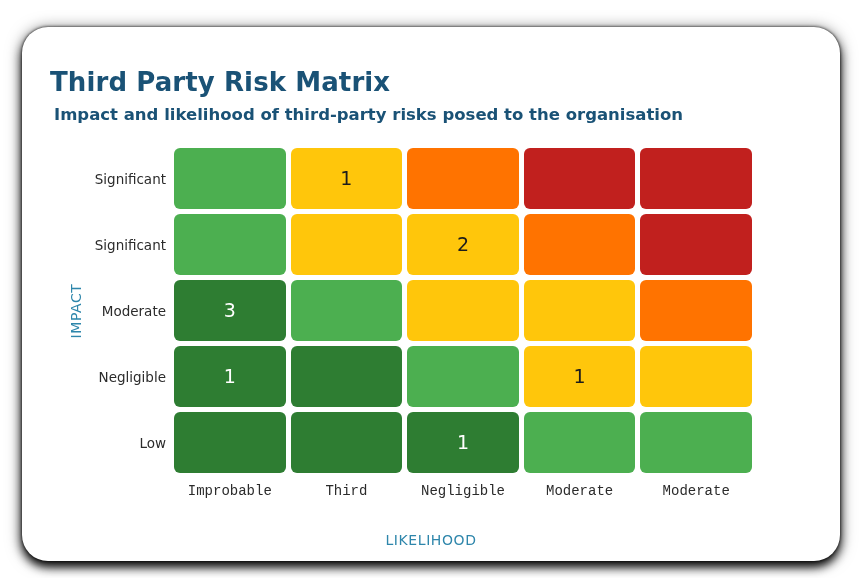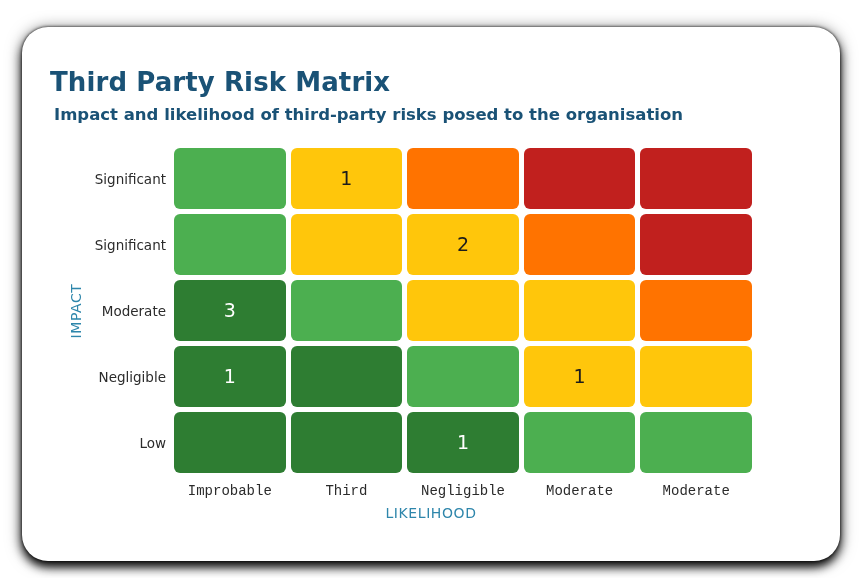--- a/index.html
+++ b/index.html
@@ -69,21 +69,21 @@
     transform-origin: 50% 50%;
     font-size: 14px;
     letter-spacing: 0.6px;
     color: #2E86AB;
     white-space: nowrap;
   }
 
   #likelihood-axis-title {
     position: absolute;
     left: 0;
-    top: 478px;
+    top: 505px;
     width: 818px;
     text-align: center;
     font-size: 14px;
     letter-spacing: 0.6px;
     color: #2E86AB;
   }
 
   
   #matrix {
     position: absolute;

